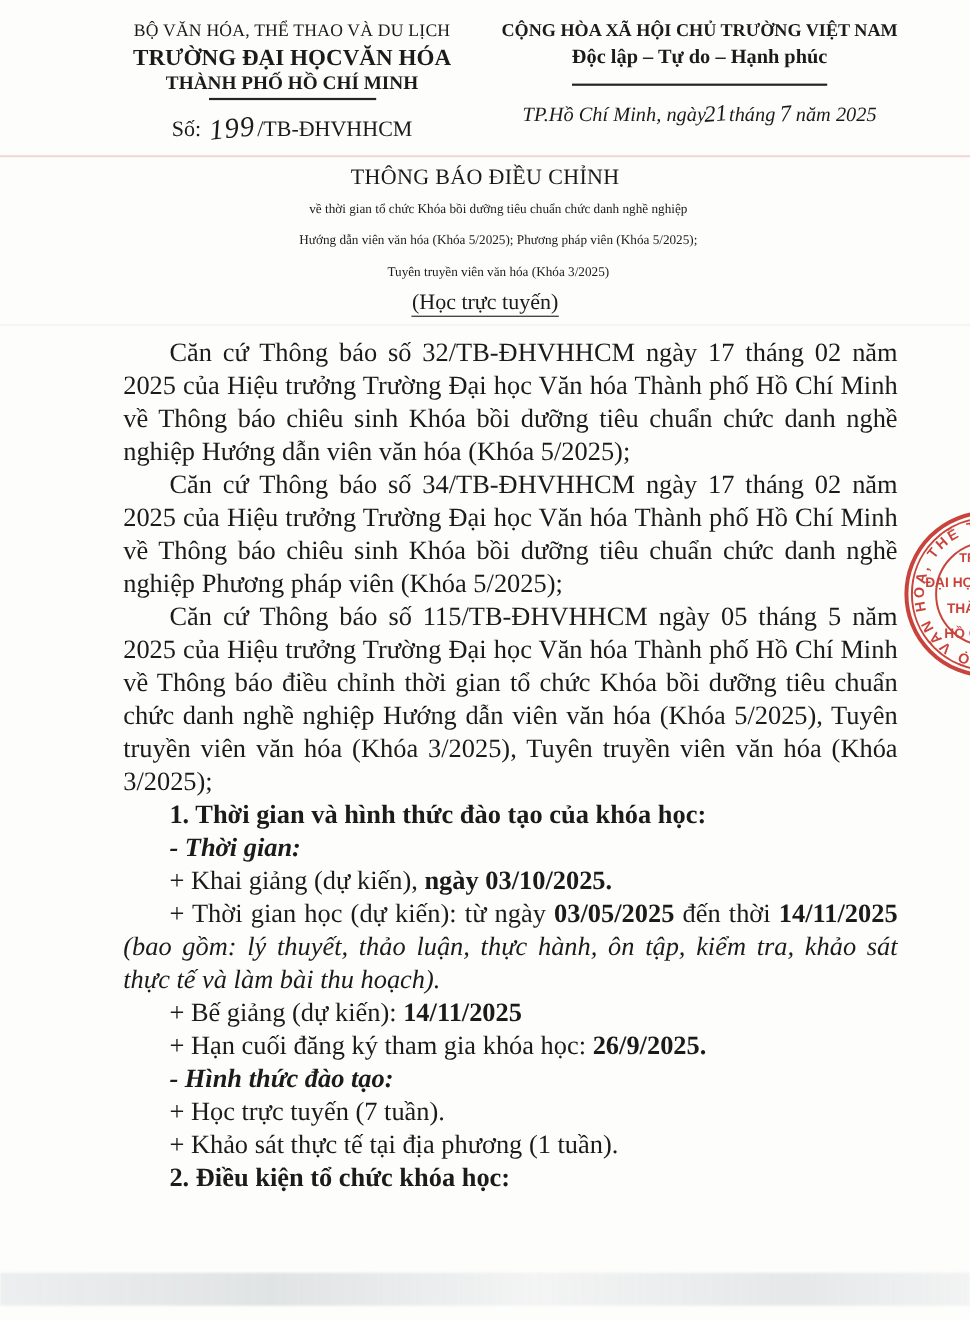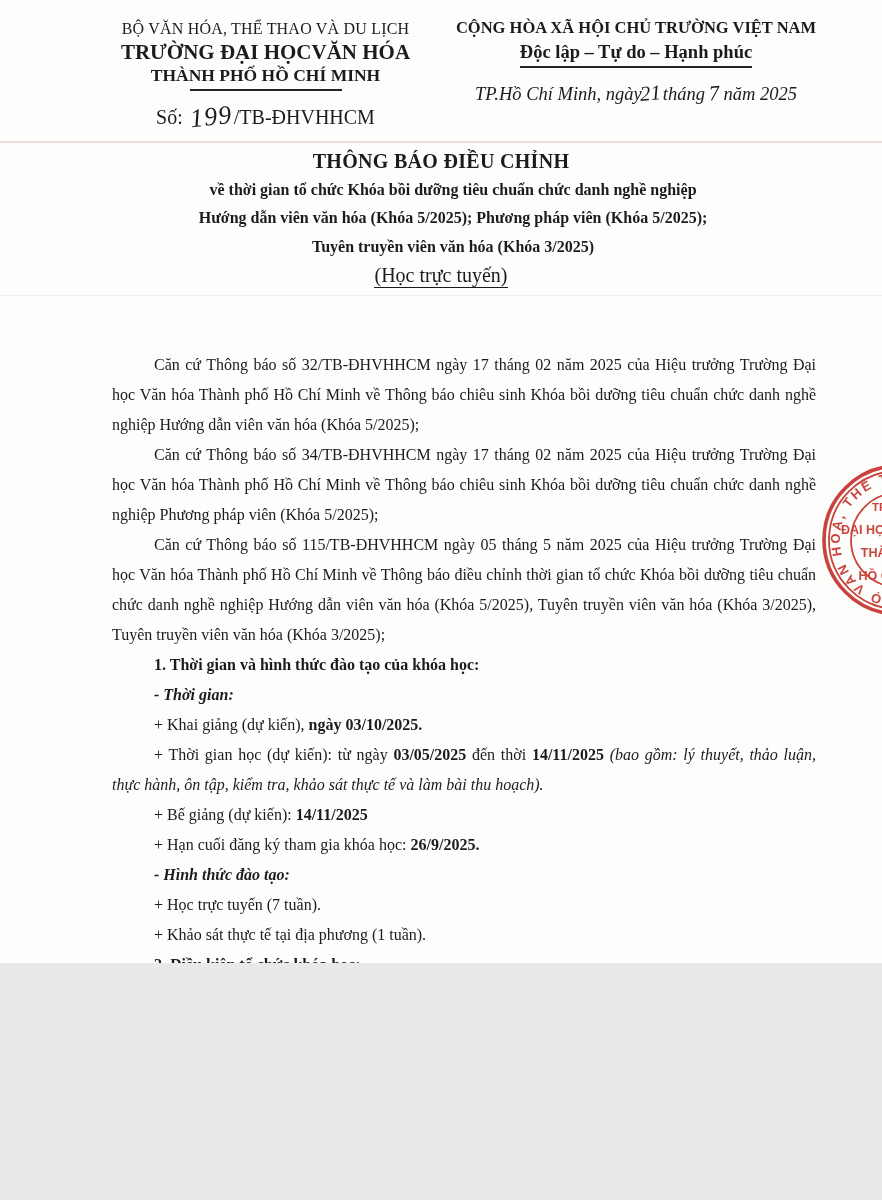--- a/index.html
+++ b/index.html
@@ -1,17 +1,17 @@
 <!DOCTYPE html>
 <html><head>
 <meta charset="utf-8">
 <style>
   html,body { margin:0; padding:0; background:#e9e9e9; }
   .page {
-    position:relative; width:882px; height:963px; margin:0 auto;
+    position:relative; width:882px; height:1200px; margin:0 auto;
     background:#fdfdfc; overflow:hidden;
     font-family:"Liberation Serif","DejaVu Serif",serif; color:#1b1b1b;
   }
   
   .artifact-pink { position:absolute; top:141px; left:0; width:100%; height:2px;
     background:rgba(221,125,125,0.28); }
   .artifact-gray { position:absolute; top:295px; left:0; width:100%; height:1px;
     background:rgba(130,130,130,0.10); }
   .artifact-band { position:absolute; top:1157px; left:0; width:100%; height:30px;
     background:linear-gradient(90deg, rgba(198,204,206,0.28), rgba(178,186,189,0.38) 28%,
@@ -22,38 +22,38 @@
   .org-block { position:absolute; left:88px; top:20px; width:355px; text-align:center; }
   .org-line1 { font-size:16px; letter-spacing:0.2px; white-space:nowrap; }
   .org-line2 { font-size:21px; font-weight:bold; margin-top:2px; white-space:nowrap; }
   .org-line3 { font-size:17.5px; font-weight:bold; white-space:nowrap;font-family:Liberation Serif, serif; }
   .org-rule  { width:152px; height:2px; background:#242424; margin:3px auto 0; }
   .doc-number { margin-top:10px; font-size:20px; white-space:nowrap; }
 
   .motto-block { position:absolute; left:450px; top:18px; width:372px; text-align:center; }
   .motto-line1 { font-size:16.5px; font-weight:bold; white-space:nowrap; }
   .motto-line2 { display:inline-block; font-size:18.5px; font-weight:bold; margin-top:4px;
-    padding-bottom:3px; border-bottom:2px solid #242424; white-space:nowrap; }
+    padding-bottom:13px; border-bottom:2px solid #242424; white-space:nowrap; }
   .date-line { margin-top:13px; font-size:18.5px; font-style:italic; white-space:nowrap; }
 
   .hand { display:inline-block; font-style:italic; transform:rotate(-5deg); }
   .hand-number { font-size:26px; letter-spacing:1px; margin:0 2px; transform:rotate(-6deg) translateY(1px); }
   .hand-day { font-size:21px; margin-left:-2px; margin-right:2px; }
   .hand-month { font-size:21px; margin:0 4px; }
 
   
   .title-block { position:absolute; top:147px; left:0; width:100%; text-align:center;
     line-height:28.5px; }
-  .title-main { font-size:20px; font-weight:bold; letter-spacing:0.3px; }
-  .title-sub  { font-size:16px; font-weight:bold;padding-left:24px; }
+  .title-main { font-size:20px; font-weight:normal; letter-spacing:0.3px; }
+  .title-sub  { font-size:12px; font-weight:normal;padding-left:24px; }
   .title-note { font-size:20px; font-weight:normal; }
   .title-note span { border-bottom:1.5px solid #1b1b1b; padding-bottom:1px; }
 
   
-  .doc-body { position:absolute; top:306px; left:112px; width:704px; font-size:16px;margin-top:44px; }
+  .doc-body { position:absolute; top:306px; left:112px; width:704px; font-size:24px; }
   .doc-body p { margin:0; text-indent:42px; text-align:justify; line-height:30px; }
 
   
   .stamp { position:absolute; left:820px; top:455px; width:170px; height:170px; opacity:0.92; }
   .stamp-ring-text { font-family:"Liberation Sans","DejaVu Sans",sans-serif; font-weight:bold;
     font-size:13px; letter-spacing:2.5px; }
   .stamp-center { font-family:"Liberation Sans","DejaVu Sans",sans-serif; font-weight:bold;
     text-anchor:middle; }
 </style>
 </head>

